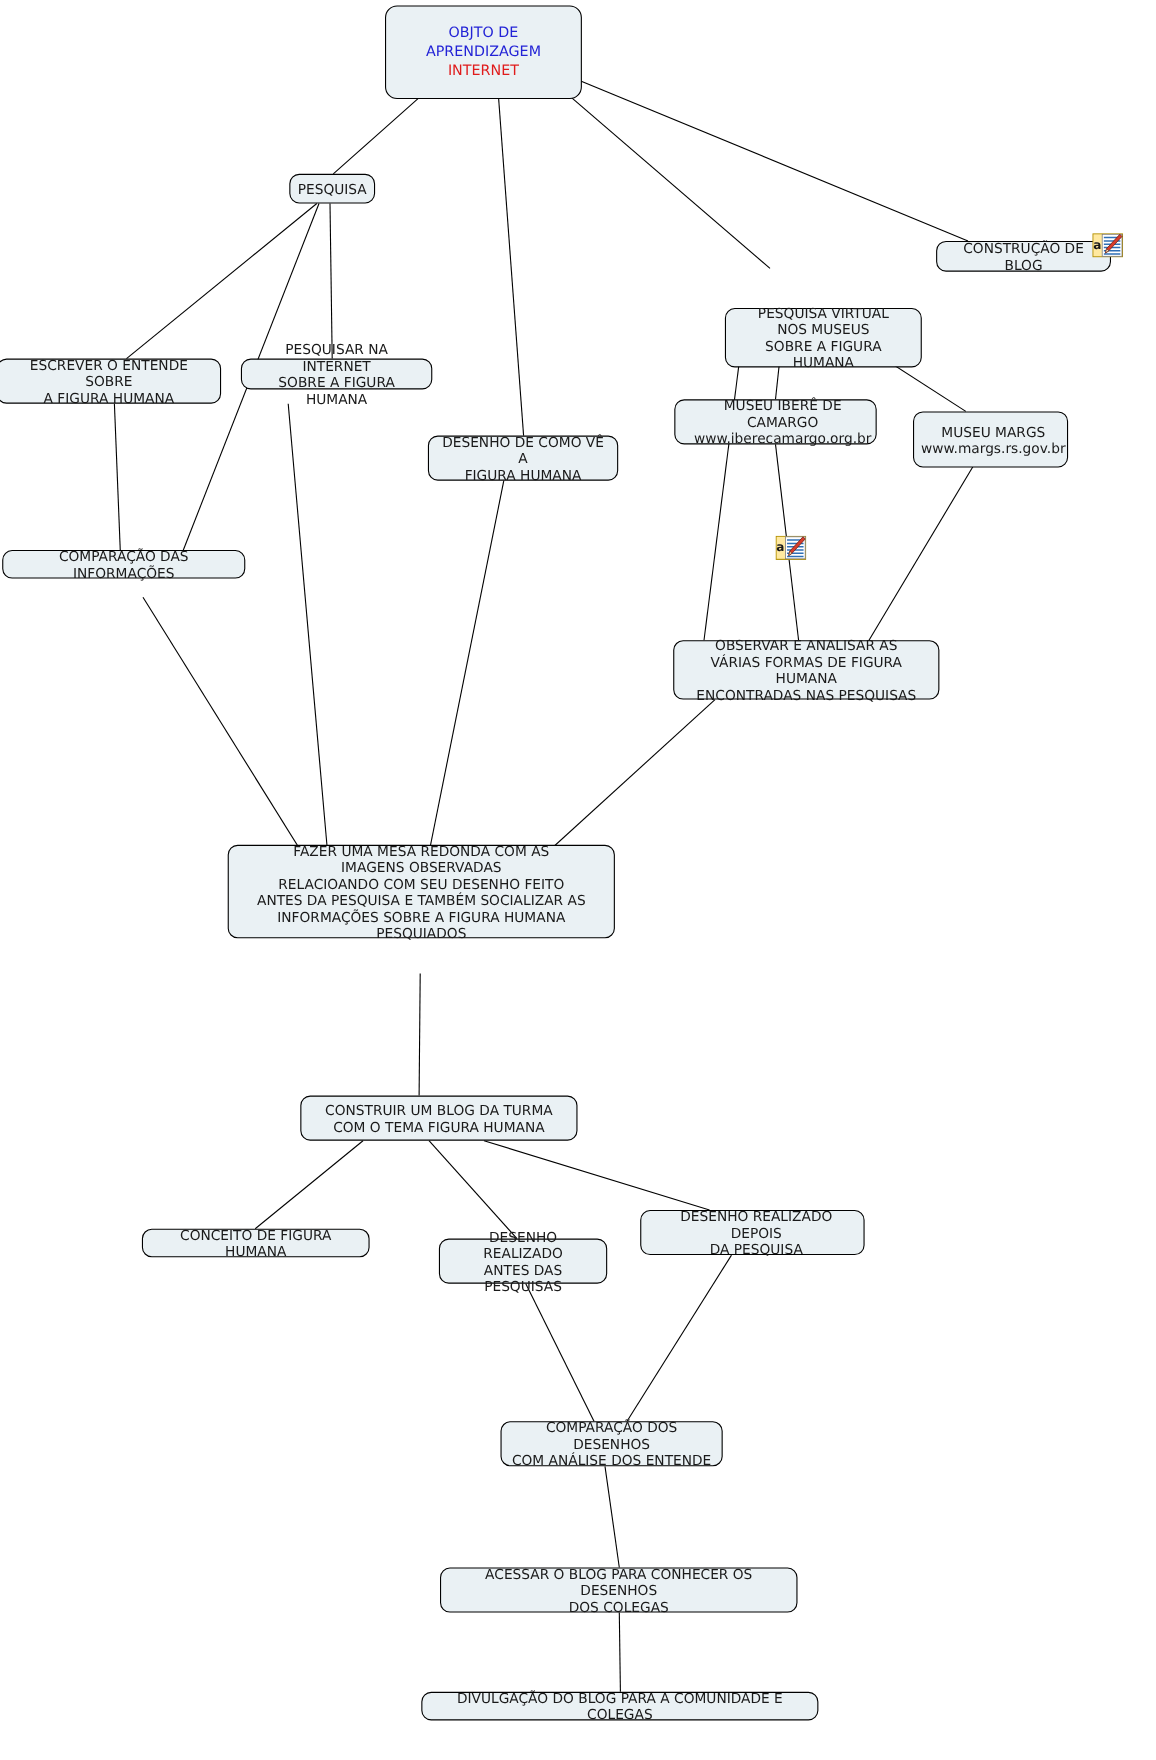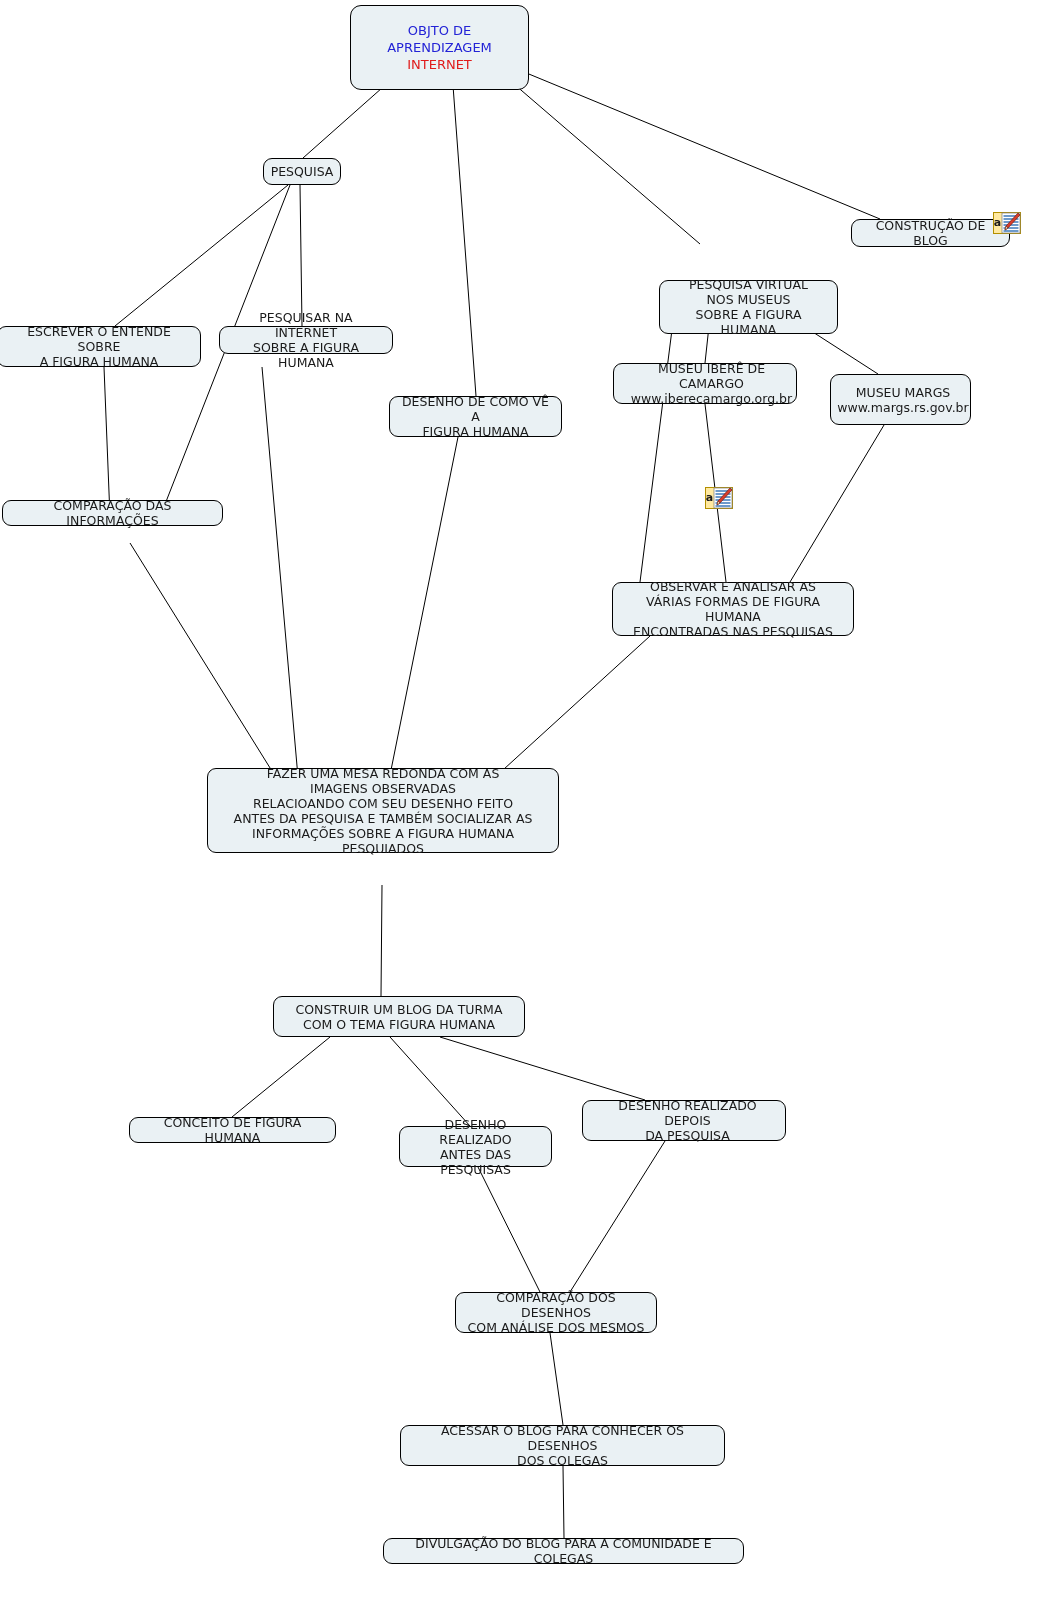--- a/index.html
+++ b/index.html
@@ -115,21 +115,21 @@
 ANTES DA PESQUISA E TAMBÉM SOCIALIZAR AS
 INFORMAÇÕES SOBRE A FIGURA HUMANA PESQUIADOS</span></div>
       <div class="node" style="left: 273px; top: 996px; width: 252px; height: 41px;"><span>CONSTRUIR UM BLOG DA TURMA
 COM O TEMA FIGURA HUMANA</span></div>
       <div class="node" style="left: 129px; top: 1117px; width: 207px; height: 26px;"><span>CONCEITO DE FIGURA HUMANA</span></div>
       <div class="node" style="left: 399px; top: 1126px; width: 153px; height: 41px;"><span>DESENHO REALIZADO
 ANTES DAS PESQUISAS</span></div>
       <div class="node" style="left: 582px; top: 1100px; width: 204px; height: 41px; padding-left: 14px;"><span>DESENHO REALIZADO DEPOIS
 DA PESQUISA</span></div>
       <div class="node" style="left: 455px; top: 1292px; width: 202px; height: 41px;"><span>COMPARAÇÃO DOS DESENHOS
-COM ANÁLISE DOS MESMOS</span></div>
+COM ANÁLISE DOS ENTENDE</span></div>
       <div class="node" style="left: 400px; top: 1425px; width: 325px; height: 41px;"><span>ACESSAR O BLOG PARA CONHECER OS DESENHOS
 DOS COLEGAS</span></div>
       <div class="node" style="left: 383px; top: 1538px; width: 361px; height: 26px;"><span>DIVULGAÇÃO DO BLOG PARA A COMUNIDADE E COLEGAS</span></div>
     </div>
   <div id="notes-layer">
       <div class="note-icon" style="left: 993px; top: 212px;"><svg viewBox="0 0 28 22" width="28" height="22">
           <rect x="0.5" y="0.5" width="27" height="21" fill="#ffe9a0" stroke="#b38f00" stroke-width="1"></rect>
           <rect x="9" y="1" width="18" height="20" fill="#ffffff" stroke="#7a7a7a" stroke-width="0.7"></rect>
           <g stroke="#2f6fb5" stroke-width="1.4">
             <line x1="10.5" y1="4" x2="25.5" y2="4"></line>

